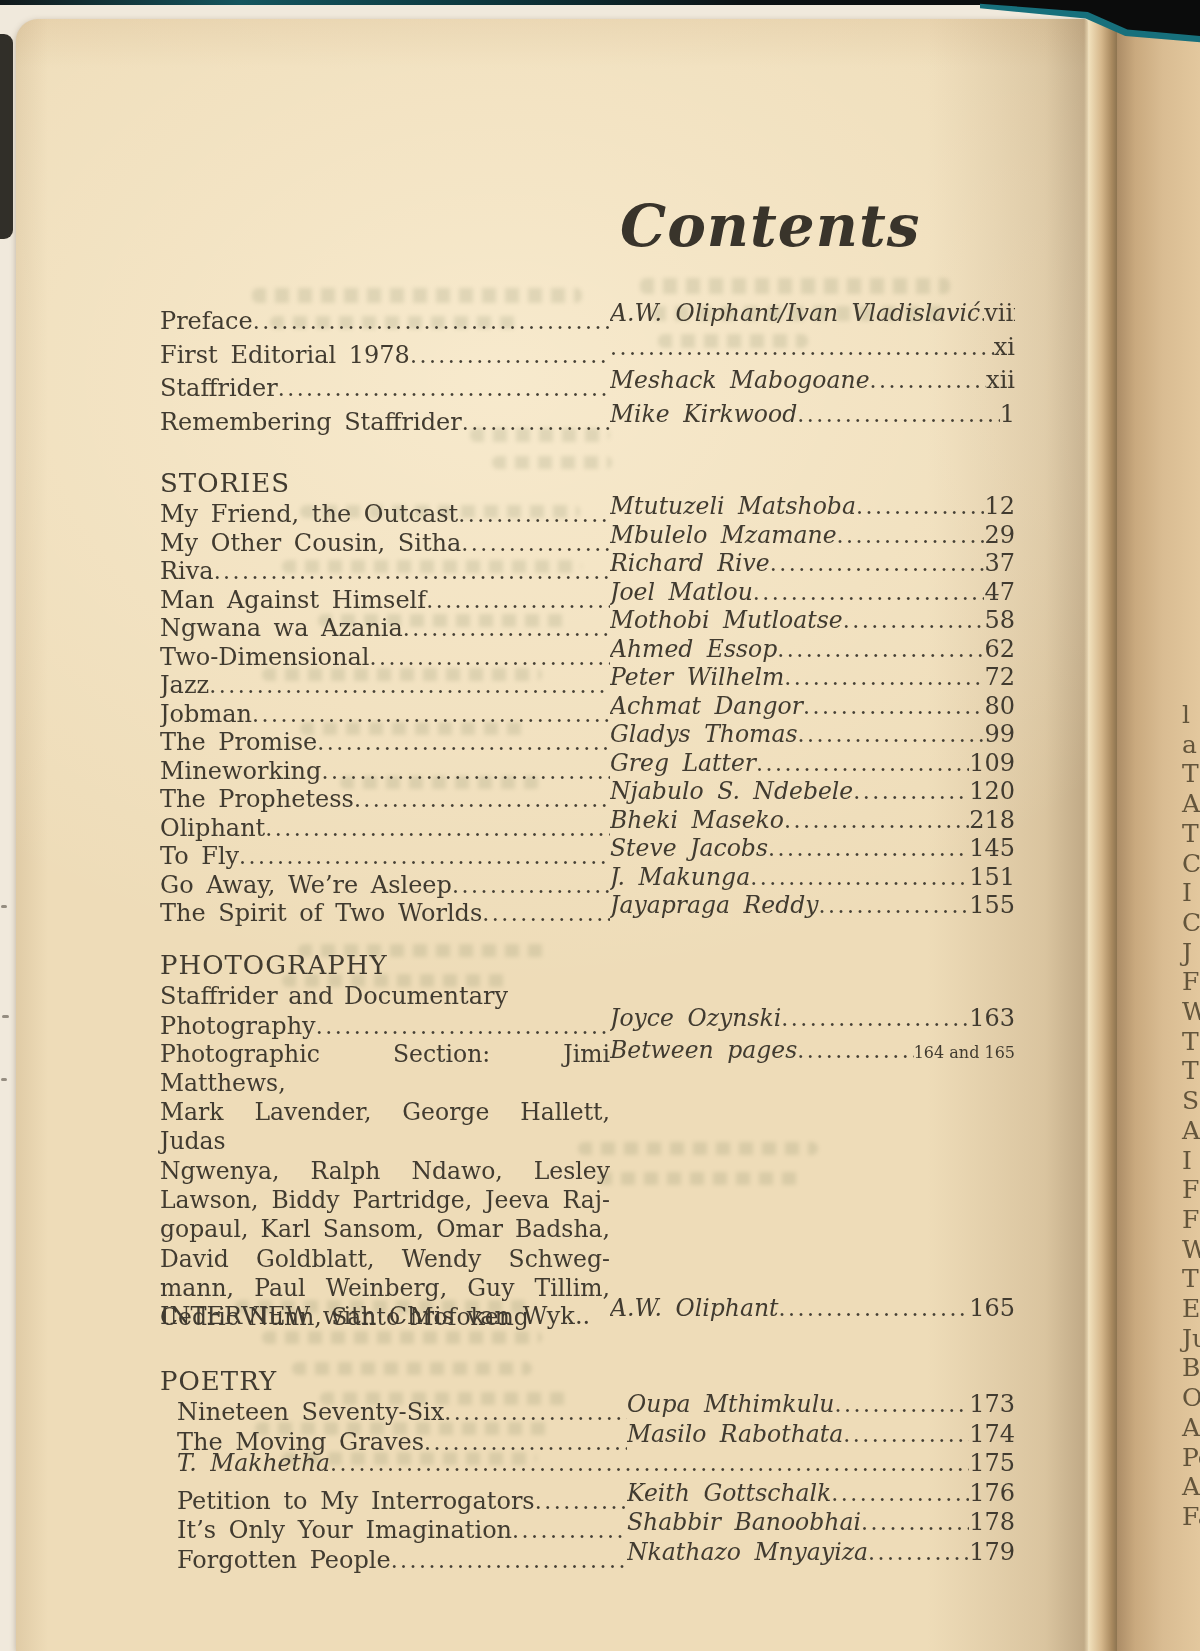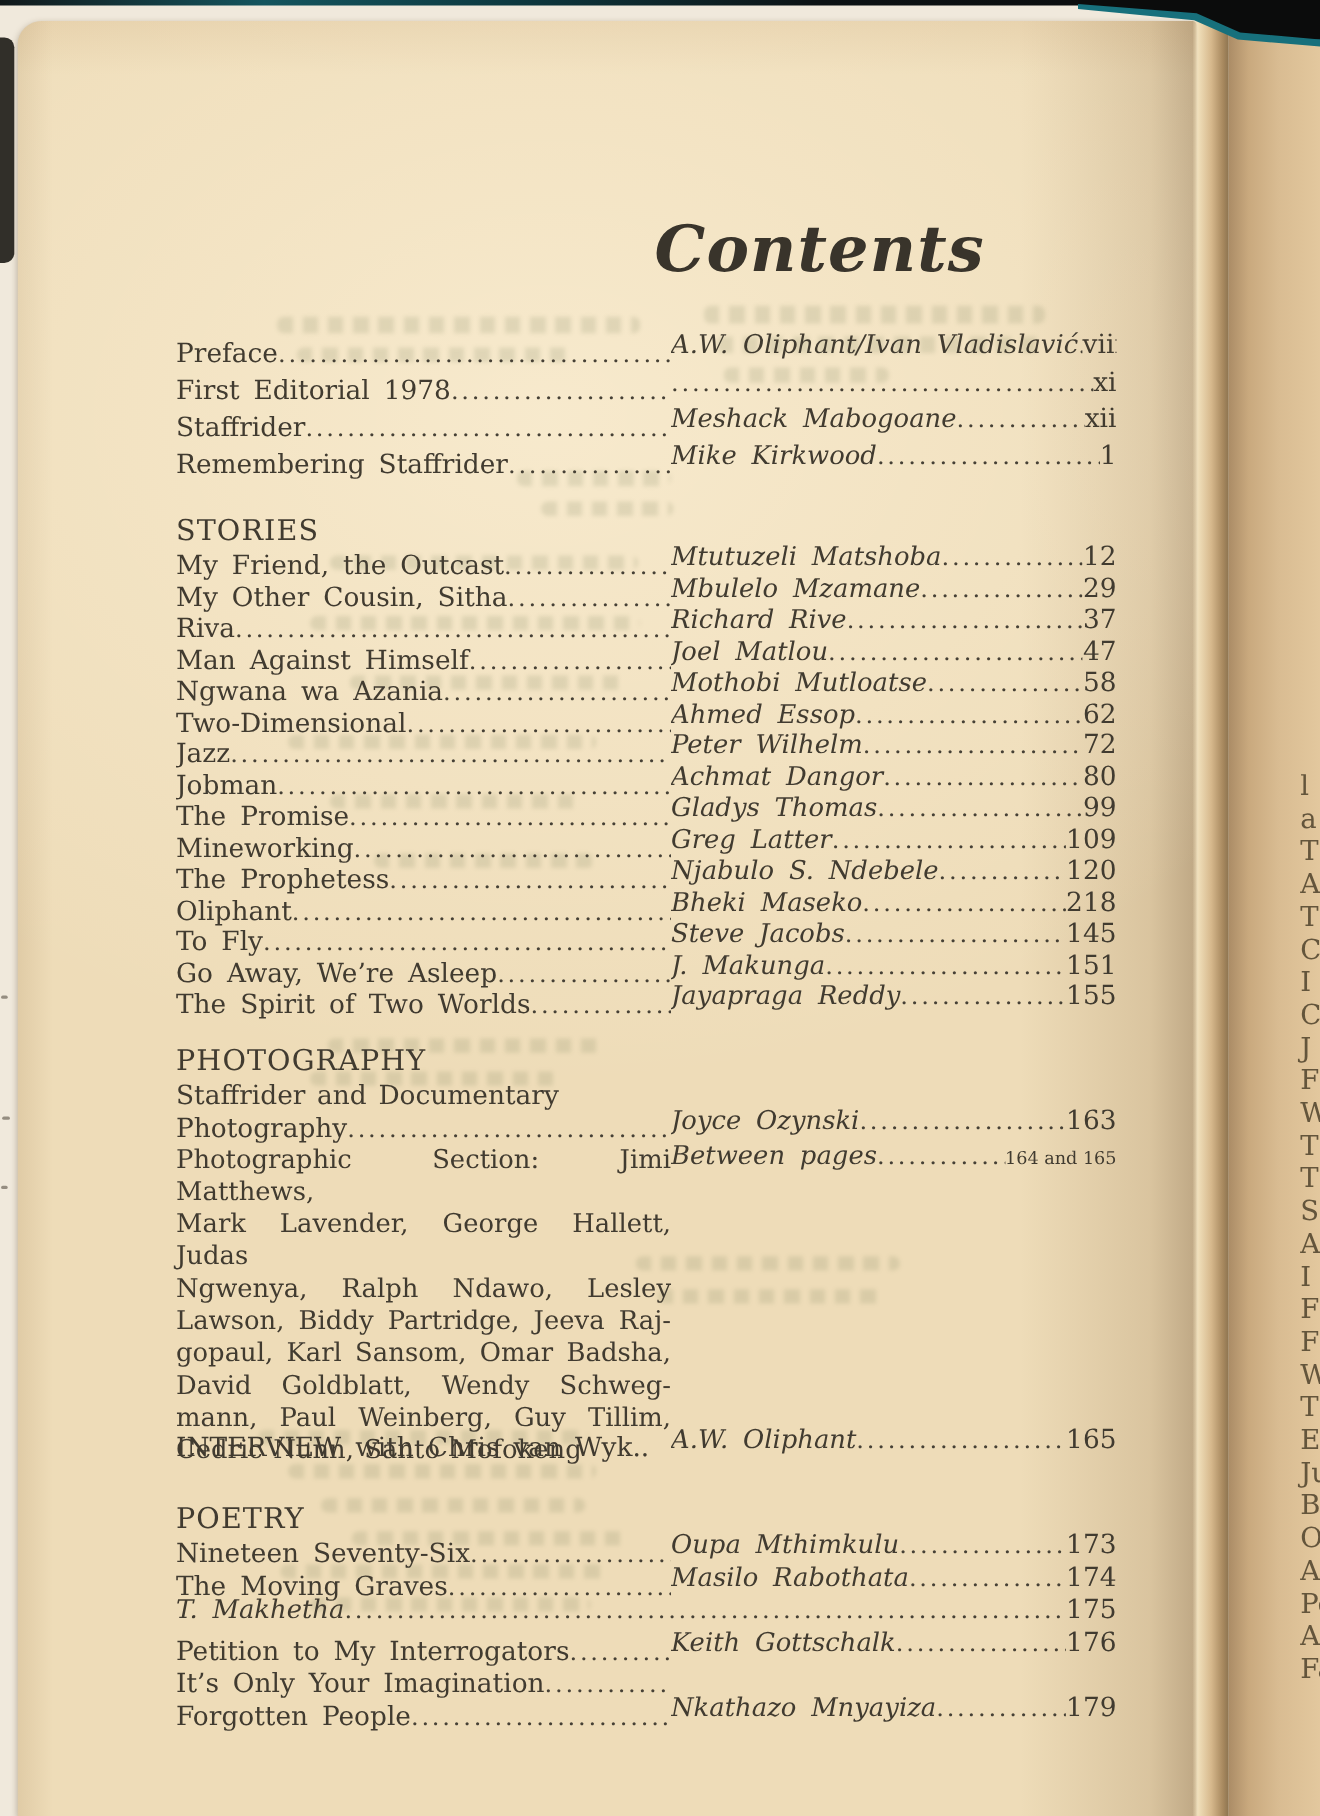--- a/index.html
+++ b/index.html
@@ -43,34 +43,34 @@
   
   .ghost{position:absolute;z-index:2;border-radius:6px;filter:blur(2px);opacity:.2;
     background:repeating-linear-gradient(90deg, rgba(118,126,88,.85) 0 14px, rgba(118,126,88,0) 14px 23px);}
 
   
   .frag{position:absolute;left:1182px;z-index:3;font-size:25px;color:#53462f;opacity:.88;
     white-space:nowrap;}
 
   
   .content{position:absolute;left:160px;top:0;width:855px;z-index:4;}
-  .book-title{position:absolute;left:435px;top:192px;margin:0;font-weight:600;
+  .book-title{position:absolute;left:460px;top:192px;margin:0;font-weight:600;
     font-size:58px;font-style:italic;letter-spacing:1px;color:#39342b;}
   .block{position:absolute;left:0;width:855px;}
   .front{top:307px;}
   .stories{top:468px;}
   .photo{top:950px;}
   .interview{top:1302px;}
   .poetry{top:1366px;}
 
   .sec-h{font-size:26px;letter-spacing:1px;line-height:30px;margin:0 0 2px 0;word-spacing:2px;}
   .row{display:flex;align-items:baseline;font-size:24px;}
   .front .row{height:33.5px;}
   .stories .row{height:28.5px;}
-  .poetry .row{height:29.6px;}
+  .poetry .row{height:29.6px;margin-left:17px;}
   .left{width:450px;flex:none;display:flex;align-items:baseline;overflow:hidden;}
   .t{flex:none;word-spacing:5px;white-space:nowrap;}
   .rcell{flex:1;display:flex;align-items:baseline;overflow:hidden;transform:translateY(-8px);}
   .a{flex:none;font-style:italic;word-spacing:6px;white-space:nowrap;font-size:23.5px;}
   .p{flex:none;white-space:nowrap;}
   .dots{flex:1 1 auto;min-width:4px;overflow:hidden;white-space:nowrap;
     letter-spacing:2.5px;font-size:22px;color:#464035;}
   .dots::after{content:"................................................................................................";}
   .dots.nodots{visibility:hidden;}
 
@@ -465,20 +465,25 @@
               <span class="a">Keith Gottschalk</span>
               <span class="dots"></span>
               <span class="p">176</span>
             </span>
           </div>
           <div class="row">
             <span class="left">
               <span class="t">It’s Only Your Imagination</span>
               <span class="dots"></span>
             </span>
+            <span class="rcell">
+              <span class="a">Shabbir Banoobhai</span>
+              <span class="dots"></span>
+              <span class="p">178</span>
+            </span>
           </div>
           <div class="row">
             <span class="left">
               <span class="t">Forgotten People</span>
               <span class="dots"></span>
             </span>
             <span class="rcell">
               <span class="a">Nkathazo Mnyayiza</span>
               <span class="dots"></span>
               <span class="p">179</span>

